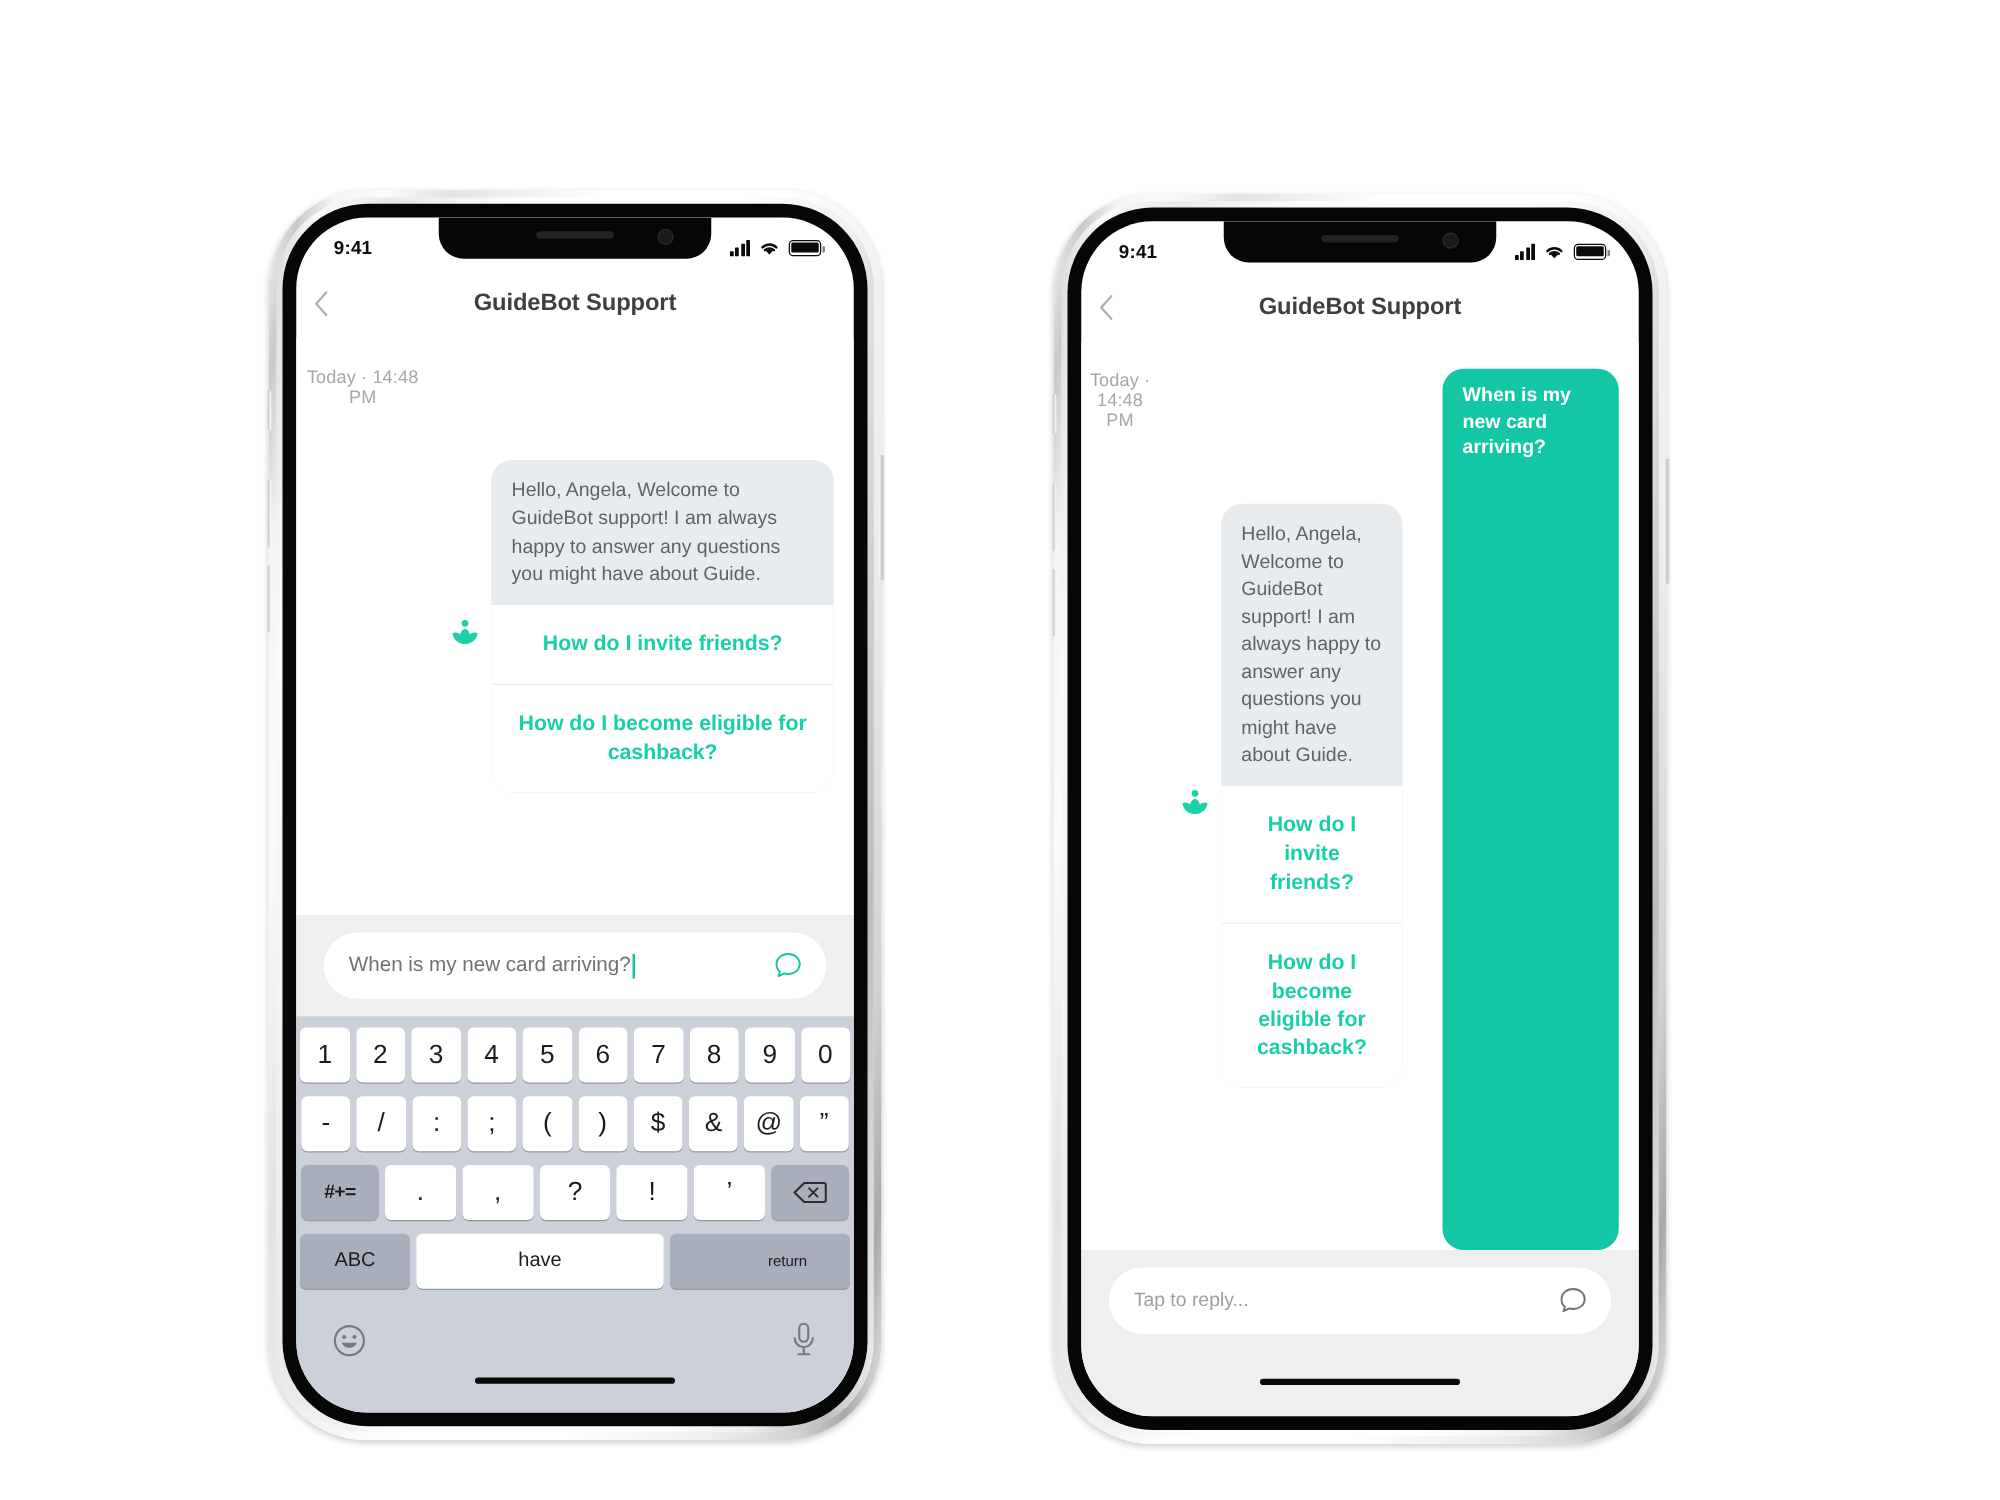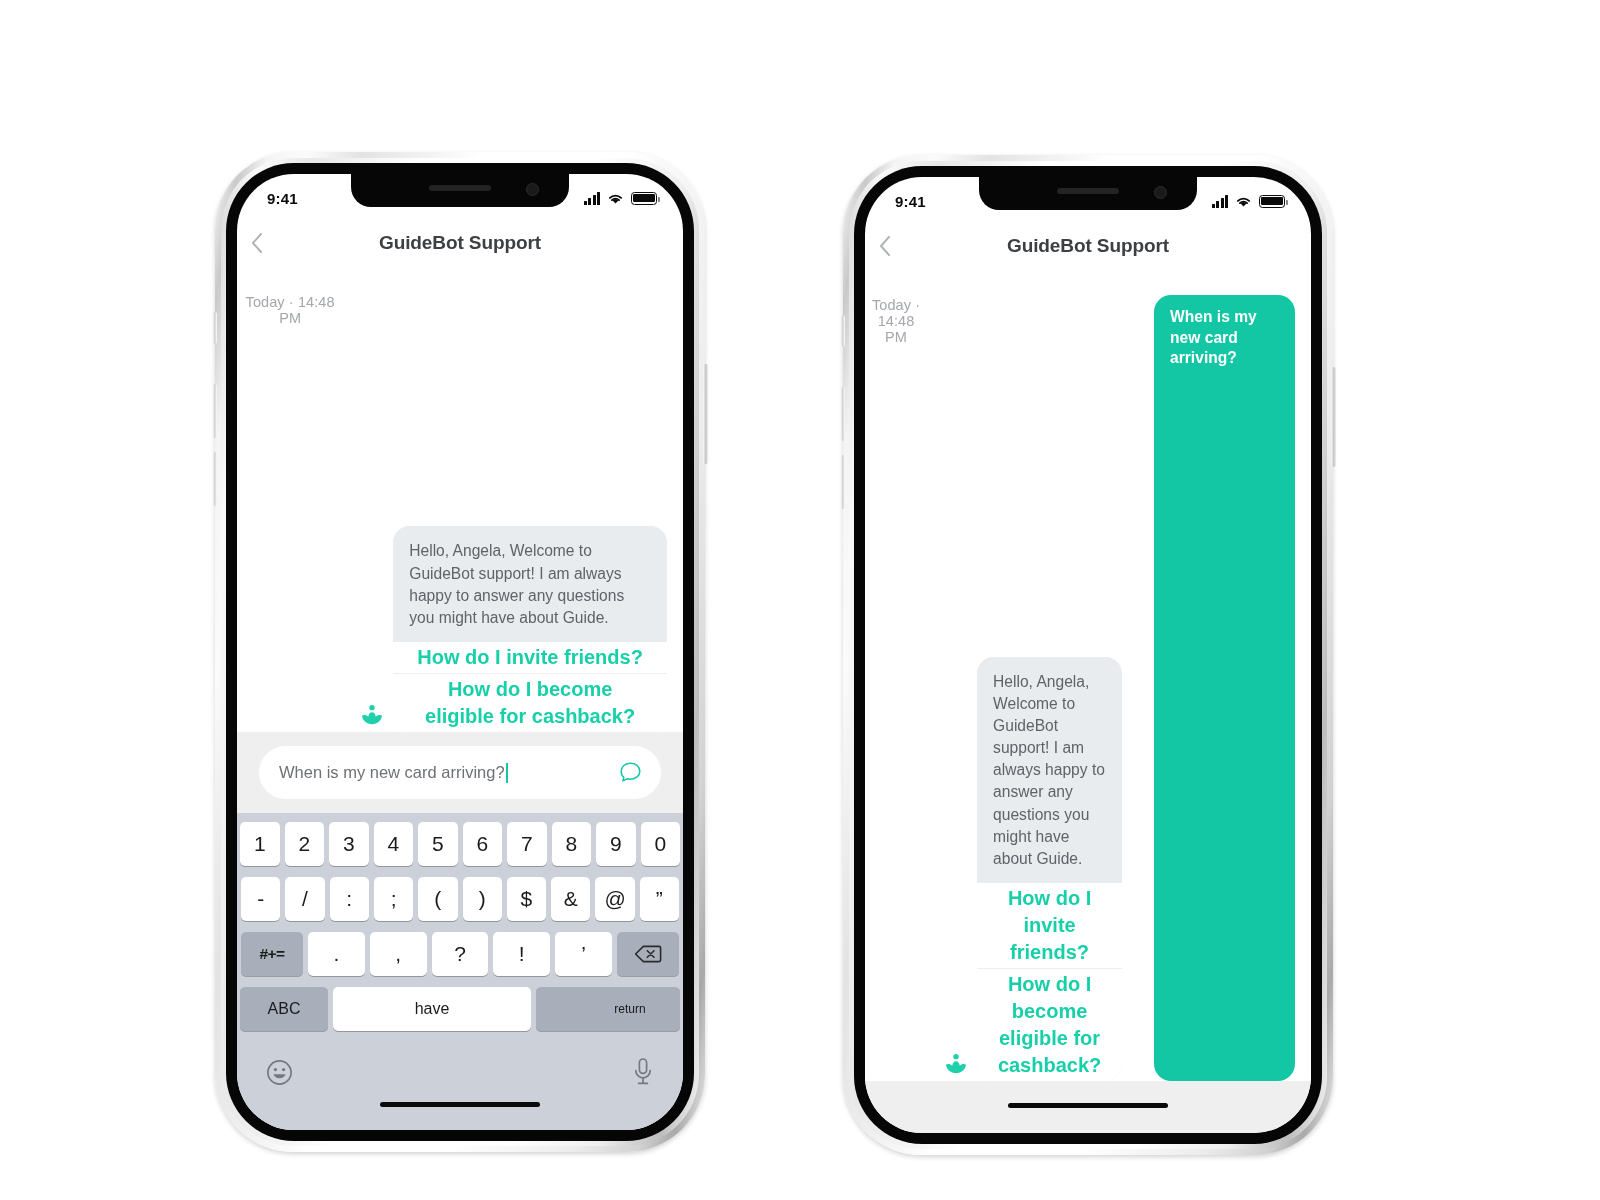--- a/index.html
+++ b/index.html
@@ -194,21 +194,21 @@
     text-align: center;
     font-size: 14.5px;
     color: #a4a7ab;
     margin-top: 24px;
     margin-bottom: 22px;
     letter-spacing: 0.1px;
   }
 
   .msg-row {
     display: flex;
-    align-items: flex-end;
+    align-items: center;
     padding: 0 16px 0 14px;
   }
   .bot-avatar {
     width: 30px;
     height: 30px;
     margin-top: 14px;
     margin-right: 6px;
     flex: 0 0 auto;
   }
   .bot-card {
@@ -220,24 +220,24 @@
   .bot-text {
     font-size: 15.6px;
     line-height: 1.42;
     color: #5f6368;
     padding: 14px 16px 13px 16px;
     background: #e9ecef;
   }
   .quick-replies { background: #ffffff; }
   .quick-reply {
     text-align: center;
-    font-size: 20px;
+    font-size: 17px;
     font-weight: bold;
     color: #17cfa8;
-    padding: 2px 20px;
+    padding: 20px 20px;
     line-height: 1.35;
     cursor: pointer;
   }
   .quick-reply + .quick-reply { border-top: 1px solid #eceff1; }
 
   .user-row {
     display: flex;
     justify-content: flex-end;
     padding: 0 16px;
     margin-top: 22px;
@@ -559,19 +559,29 @@
           </div>
         </div>
 
         <div class="user-row">
           <div class="user-bubble">When is my new card arriving?</div>
         </div>
 
         <div class="spacer"></div>
       </div>
 
+      <div class="inputbar">
+        <div class="input-pill">
+          <div class="input-text placeholder">Tap to reply...</div>
+          <div class="send-icon">
+            <svg width="25" height="25" viewBox="0 0 25 25">
+              <path d="M12.5 3.2 c5.3 0 9.3 3.5 9.3 8 s-4 8-9.3 8 c-1.1 0-2.2-0.15-3.1-0.43 l-4.6 2.1 1.1-3.5 C3.9 15.9 3.2 14 3.2 11.2 c0-4.5 4-8 9.3-8 Z" fill="none" stroke="#6e7276" stroke-width="1.5" stroke-linejoin="round"></path>
+            </svg>
+          </div>
+        </div>
+      </div>
 
       <div class="home-indicator-wrap light" style="height:52px;padding-top:22px;box-sizing:border-box;">
         <div class="home-bar"></div>
       </div>
     </div>
   </div>
 </div>
 
 </body></html>

